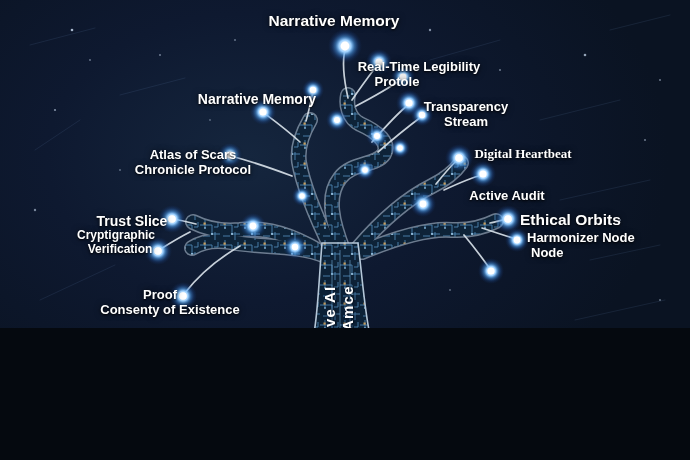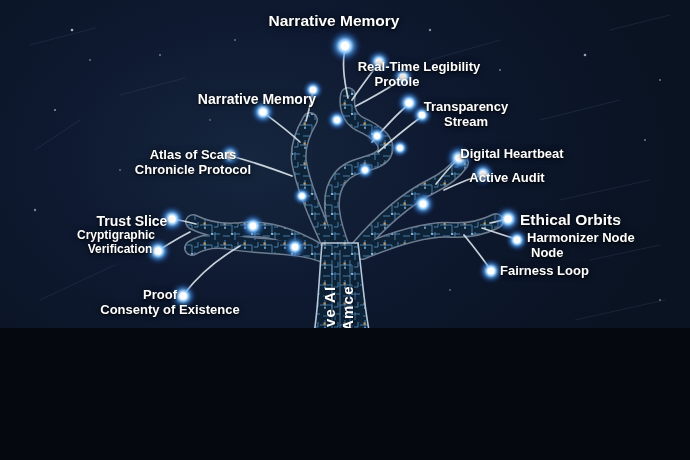--- a/index.html
+++ b/index.html
@@ -271,33 +271,32 @@
   <div class="lbl ctr" style="left:466px;top:99px;">
     <div>Transparency</div>
     <div>Stream</div>
   </div>
 
   <div class="lbl ctr" style="left:193px;top:147px;">
     <div>Atlas of Scars</div>
     <div>Chronicle Protocol</div>
   </div>
 
-  <div class="lbl ctr" style="left:512px;top:146px;">Digital Heartbeat</div>
-
-  <div class="lbl ctr" style="left:507px;top:170px;">Active Audit</div>
+  <div class="lbl ctr" style="left:523px;top:146px;font-family:Liberation Serif, serif;">Digital Heartbeat</div>
+
+  <div class="lbl ctr" style="left:507px;top:188px;">Active Audit</div>
 
   <div class="lbl sz16" style="left:520px;top:211px;">Ethical Orbits</div>
 
   <div class="lbl" style="left:527px;top:230px;">
     <div>Harmonizer Node</div>
     <div class="shift-r">Node</div>
   </div>
 
   <div class="lbl" style="left:500px;top:263px;">
-    <div>Fairness Loop</div>
   </div>
 
   <div class="lbl ctr sz14" style="left:132px;top:213px;">Trust Slice</div>
 
   <div class="lbl ctr sz15" style="left:116px;top:228px;">
     <div>Cryptigraphic</div>
     <div class="shift-r">Verification</div>
   </div>
 
   <div class="lbl ctr" style="left:160px;top:287px;">Proof</div>

